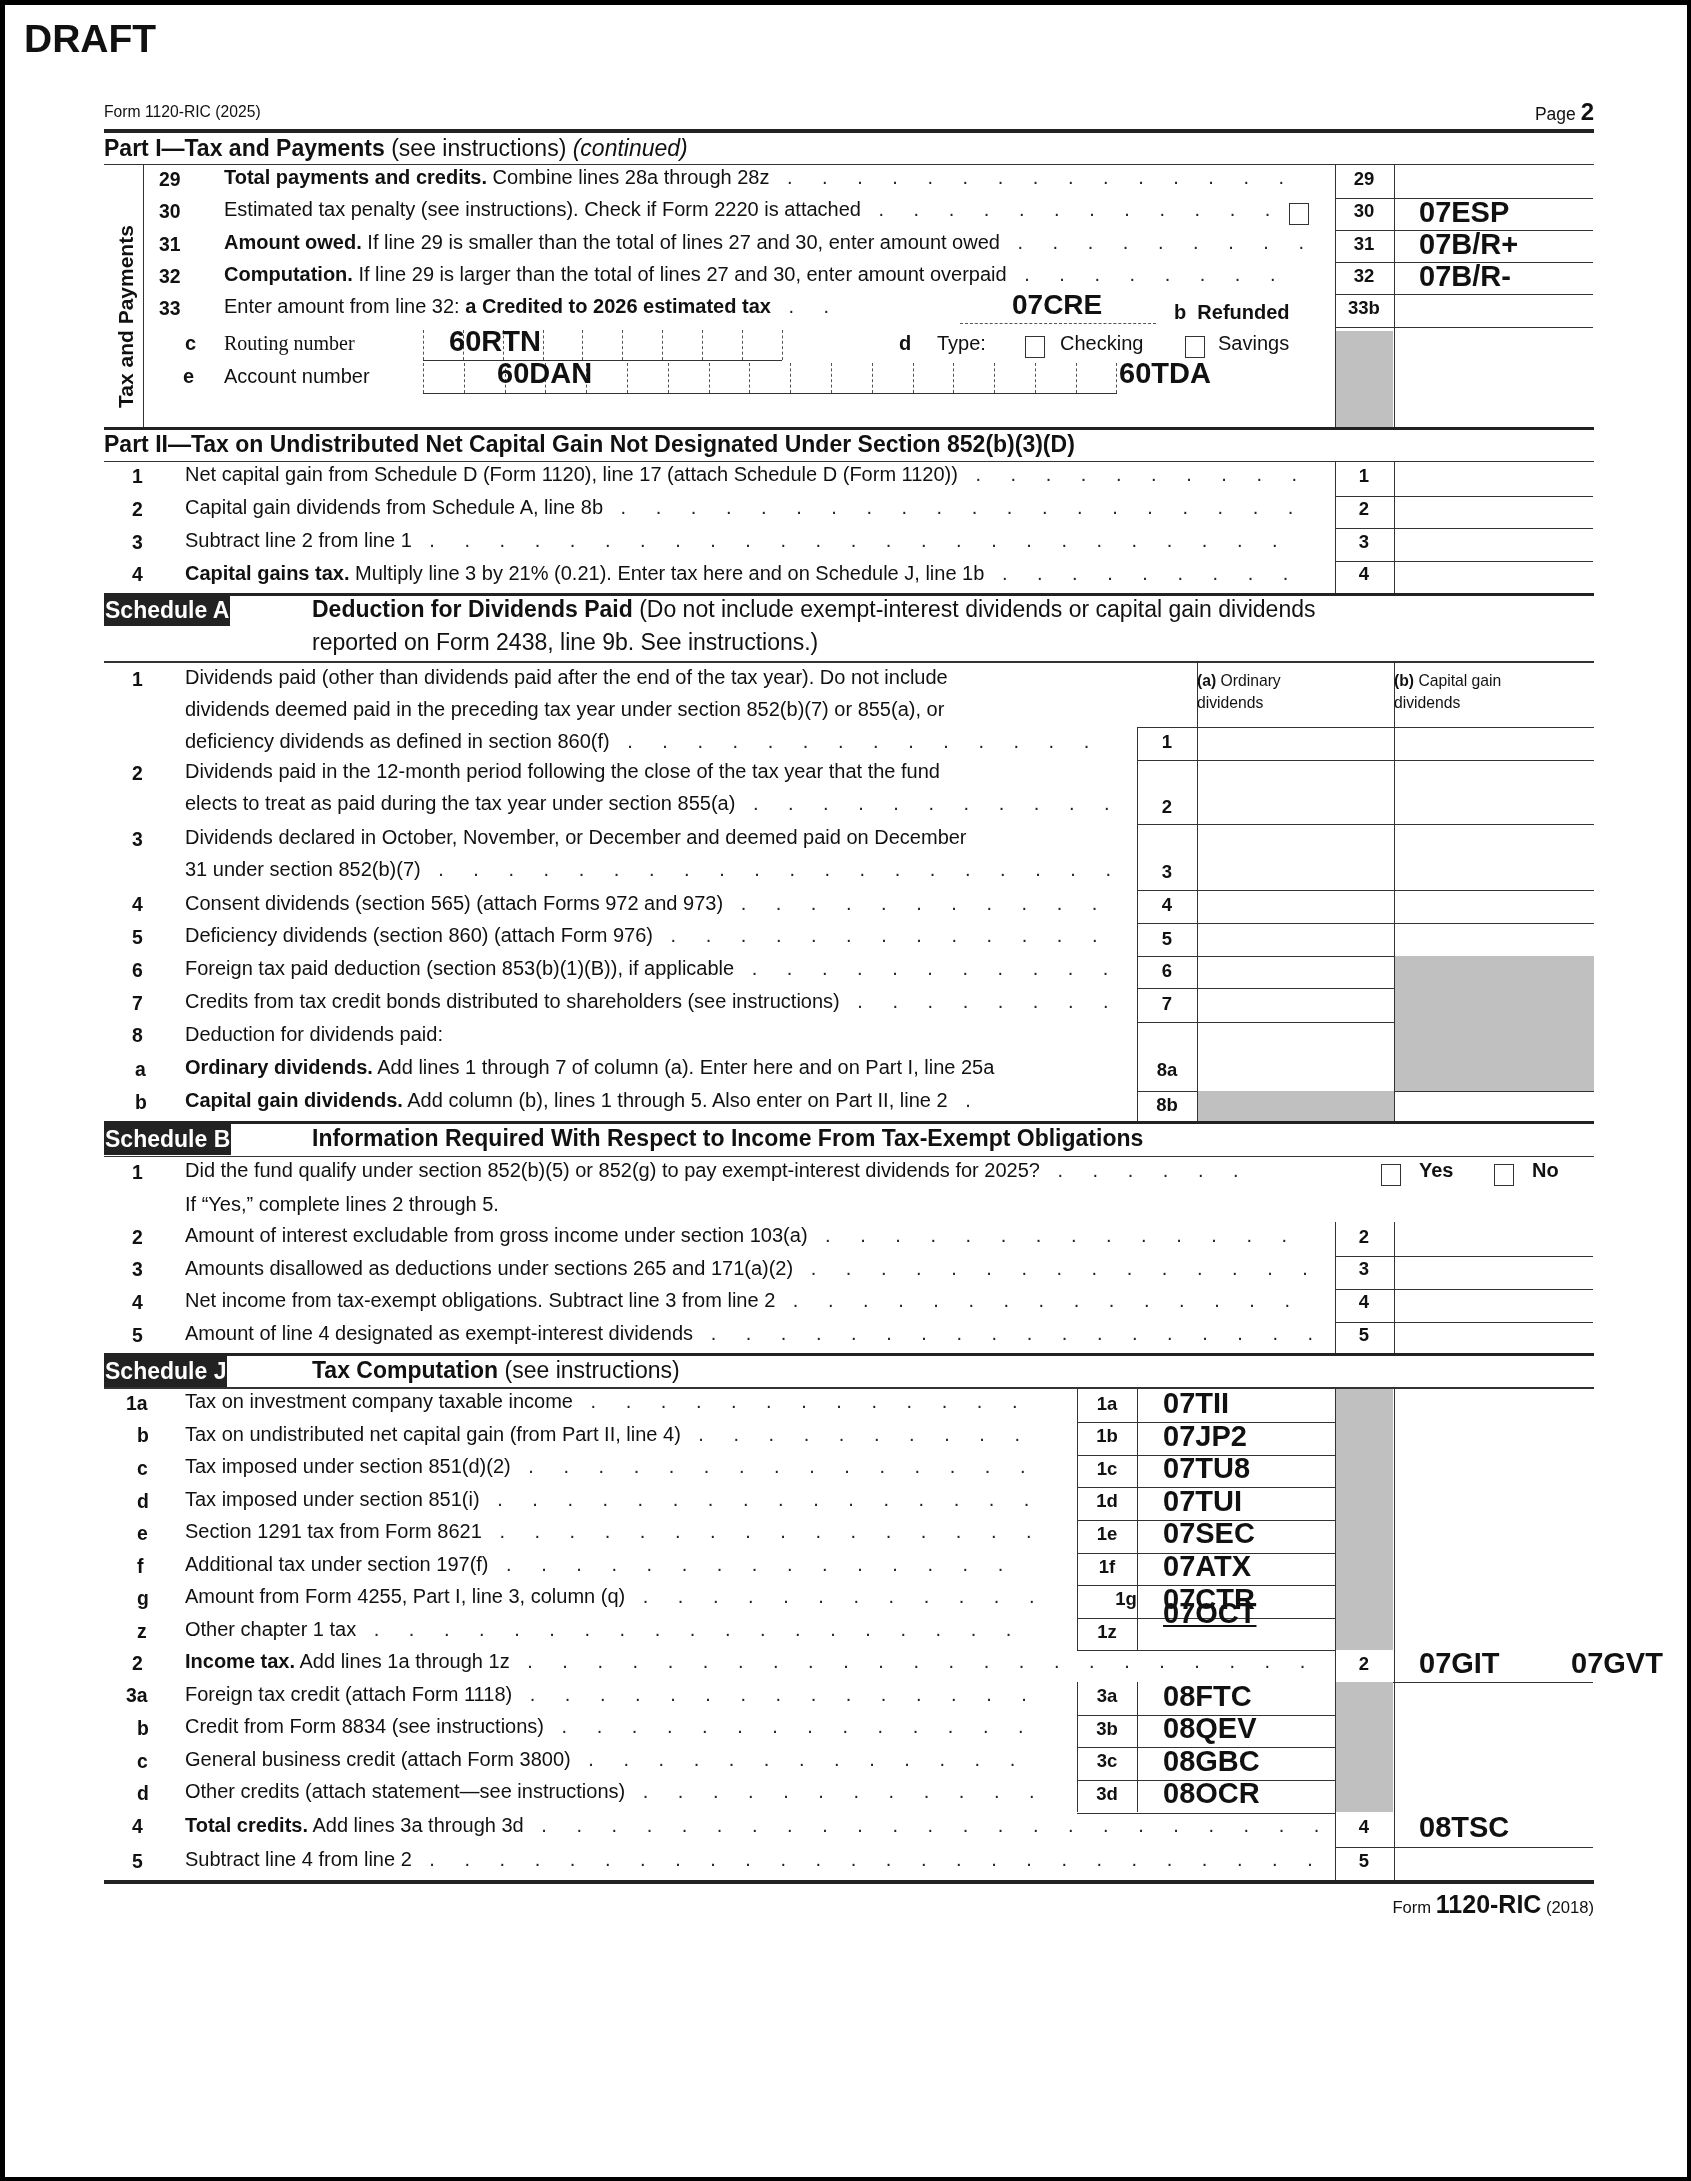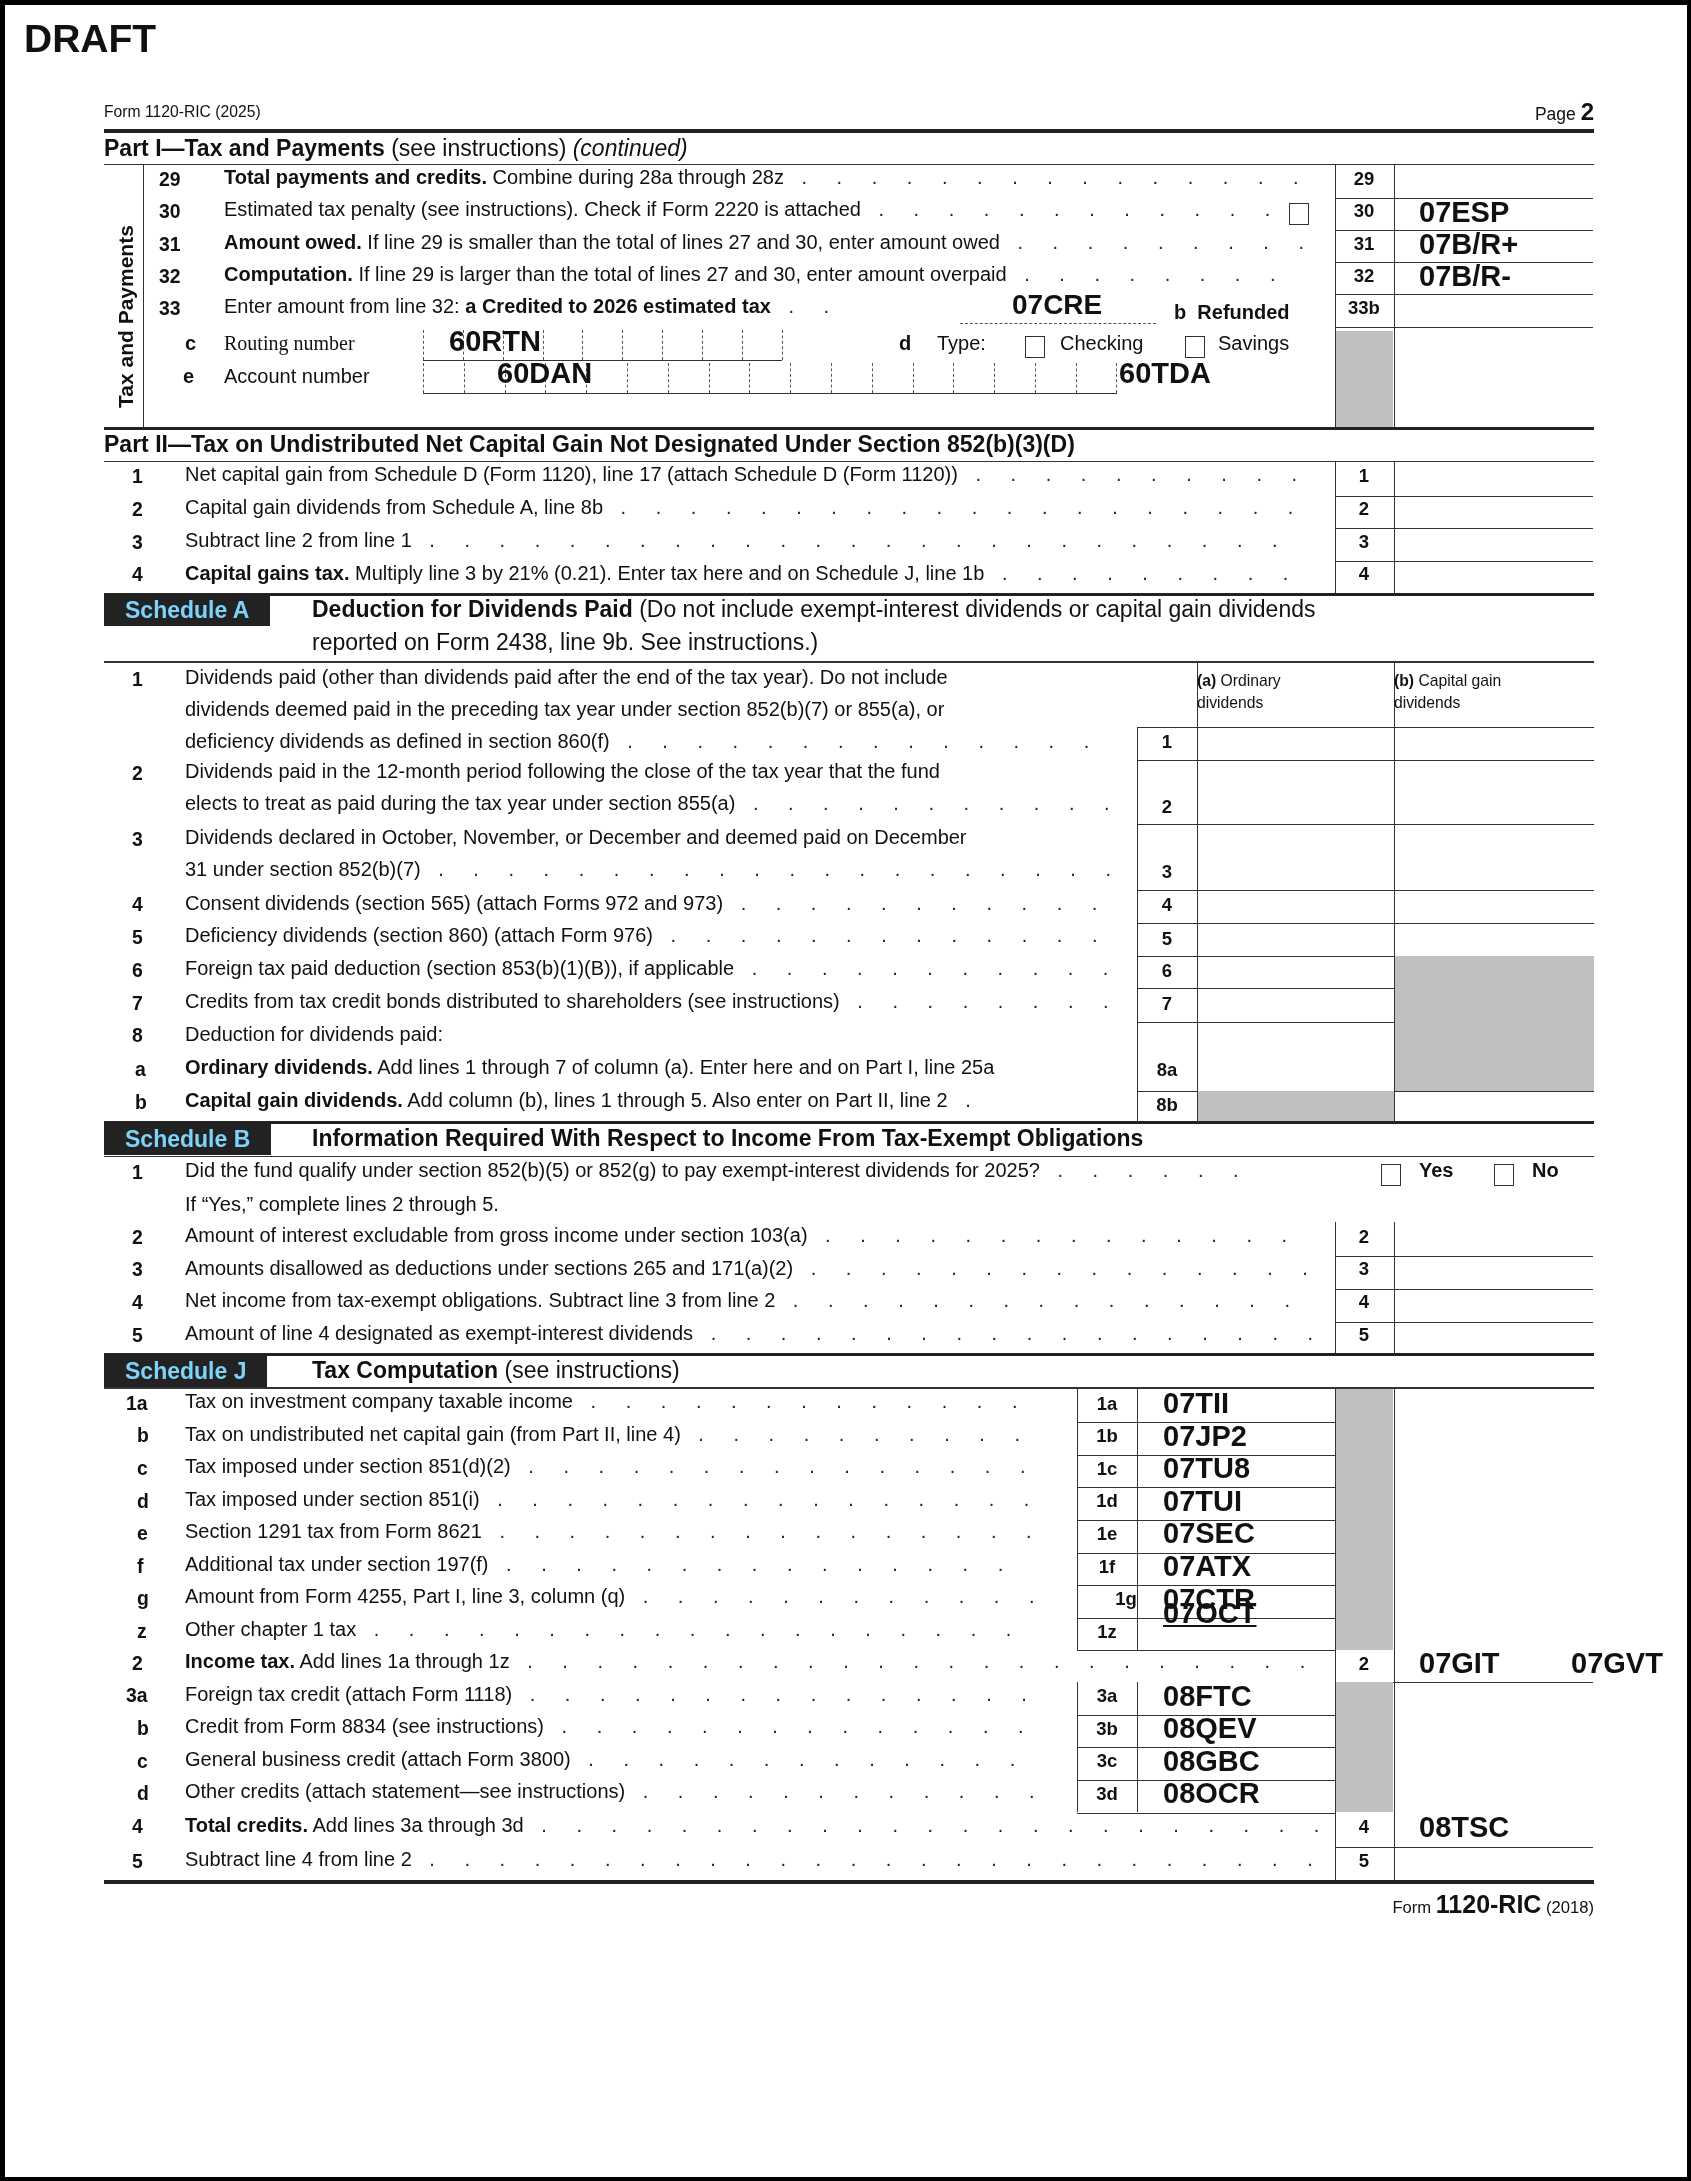--- a/index.html
+++ b/index.html
@@ -17,22 +17,22 @@
   .vline { position:absolute; width:0.9px; background:#333; }
   .part-title { position:absolute; left:104px; font-size:23px; white-space:nowrap; }
   .part-title b { font-weight:bold; }
   .ln { position:absolute; font-weight:bold; font-size:19.4px; }
   .txt { position:absolute; font-size:20px; white-space:nowrap; }
   .dots { letter-spacing:12px; color:#222; }
   .box-no { position:absolute; font-size:18.5px; font-weight:bold; text-align:center; }
   .fill { position:absolute; font-size:29px; font-weight:bold; white-space:nowrap; }
   .gray { position:absolute; background:#c0c0c0; }
   .cb { position:absolute; width:20px; height:22px; border:1.4px solid #333; box-sizing:border-box; background:#fff; }
-  .sched-tag { position:absolute; left:104px; background:#222; color:#7dd3fc; font-weight:bold; font-size:23px;
-               padding:0 21px; height:31px; line-height:31px; }
+  .sched-tag { position:absolute; left:104px; background:#222; color:#ffffff; font-weight:bold; font-size:23px;
+               padding:0 1px; height:31px; line-height:31px; }
   .sched-title { position:absolute; font-size:23px; white-space:nowrap; }
   .vert { position:absolute; transform:rotate(-90deg); transform-origin:left top; font-weight:bold; font-size:21px; white-space:nowrap; }
   .dash-field { position:absolute; border-bottom:1.4px solid #333; }
   .dash-seg { position:absolute; top:0; bottom:0; width:0; border-left:0.9px dashed #555; }
   .col-head { position:absolute; text-align:left; font-size:15.7px; line-height:22px; }
   .foot { position:absolute; right:98px; font-size:16.6px; }
   .foot b { font-size:25px; }
 </style>
 </head>
 <body>
@@ -46,21 +46,21 @@
 
 <div class="part-title" style="top:135px;">
   <b>Part I—Tax and Payments</b><span> (see instructions) </span><i>(continued)</i>
 </div>
 <div class="rule" style="left:104px; width:1490px; top:164px;"></div>
 <div class="vline" style="left:143px; top:164px; height:264px;"></div>
 <div class="vert" style="left:114px; top:408px;">Tax and Payments</div>
 
 <div id="p1-lines">
     <div class="ln" style="left: 159px; top: 168px;">29</div>
-    <div class="txt" style="left: 224px; top: 166px; width: 1080px; overflow: hidden;"><b>Total payments and credits.</b><span> Combine during 28a through 28z</span><span class="dots"> . . . . . . . . . . . . . . . . . . . . . . . . . . . . . . . . . . . . . . .</span></div>
+    <div class="txt" style="left: 224px; top: 166px; width: 1080px; overflow: hidden;"><b>Total payments and credits.</b><span> Combine lines 28a through 28z</span><span class="dots"> . . . . . . . . . . . . . . . . . . . . . . . . . . . . . . . . . . . . . . .</span></div>
     <div class="box-no" style="left: 1335px; top: 168px; width: 58px;">29</div>
     <div class="abs" style="left: 1394px; top: 166px; width: 200px; height: 31px;"></div>
     <div class="rule" style="left: 1335px; top: 198px; width: 258px;"></div>
     <div class="ln" style="left: 159px; top: 200px;">30</div>
     <div class="txt" style="left: 224px; top: 198px; width: 1061px; overflow: hidden;"><span>Estimated tax penalty (see instructions). Check if Form 2220 is attached</span><span class="dots"> . . . . . . . . . . . . . . . . . . . . . . . . . . . . . . . . . . . . . . .</span></div>
     <div class="box-no" style="left: 1335px; top: 200px; width: 58px;">30</div>
     <div class="abs" style="left: 1394px; top: 198px; width: 200px; height: 31px;"></div>
     <div class="fill" style="left: 1419px; top: 196px;">07ESP</div>
     <div class="rule" style="left: 1335px; top: 230px; width: 258px;"></div>
     <div class="ln" style="left: 159px; top: 233px;">31</div>

